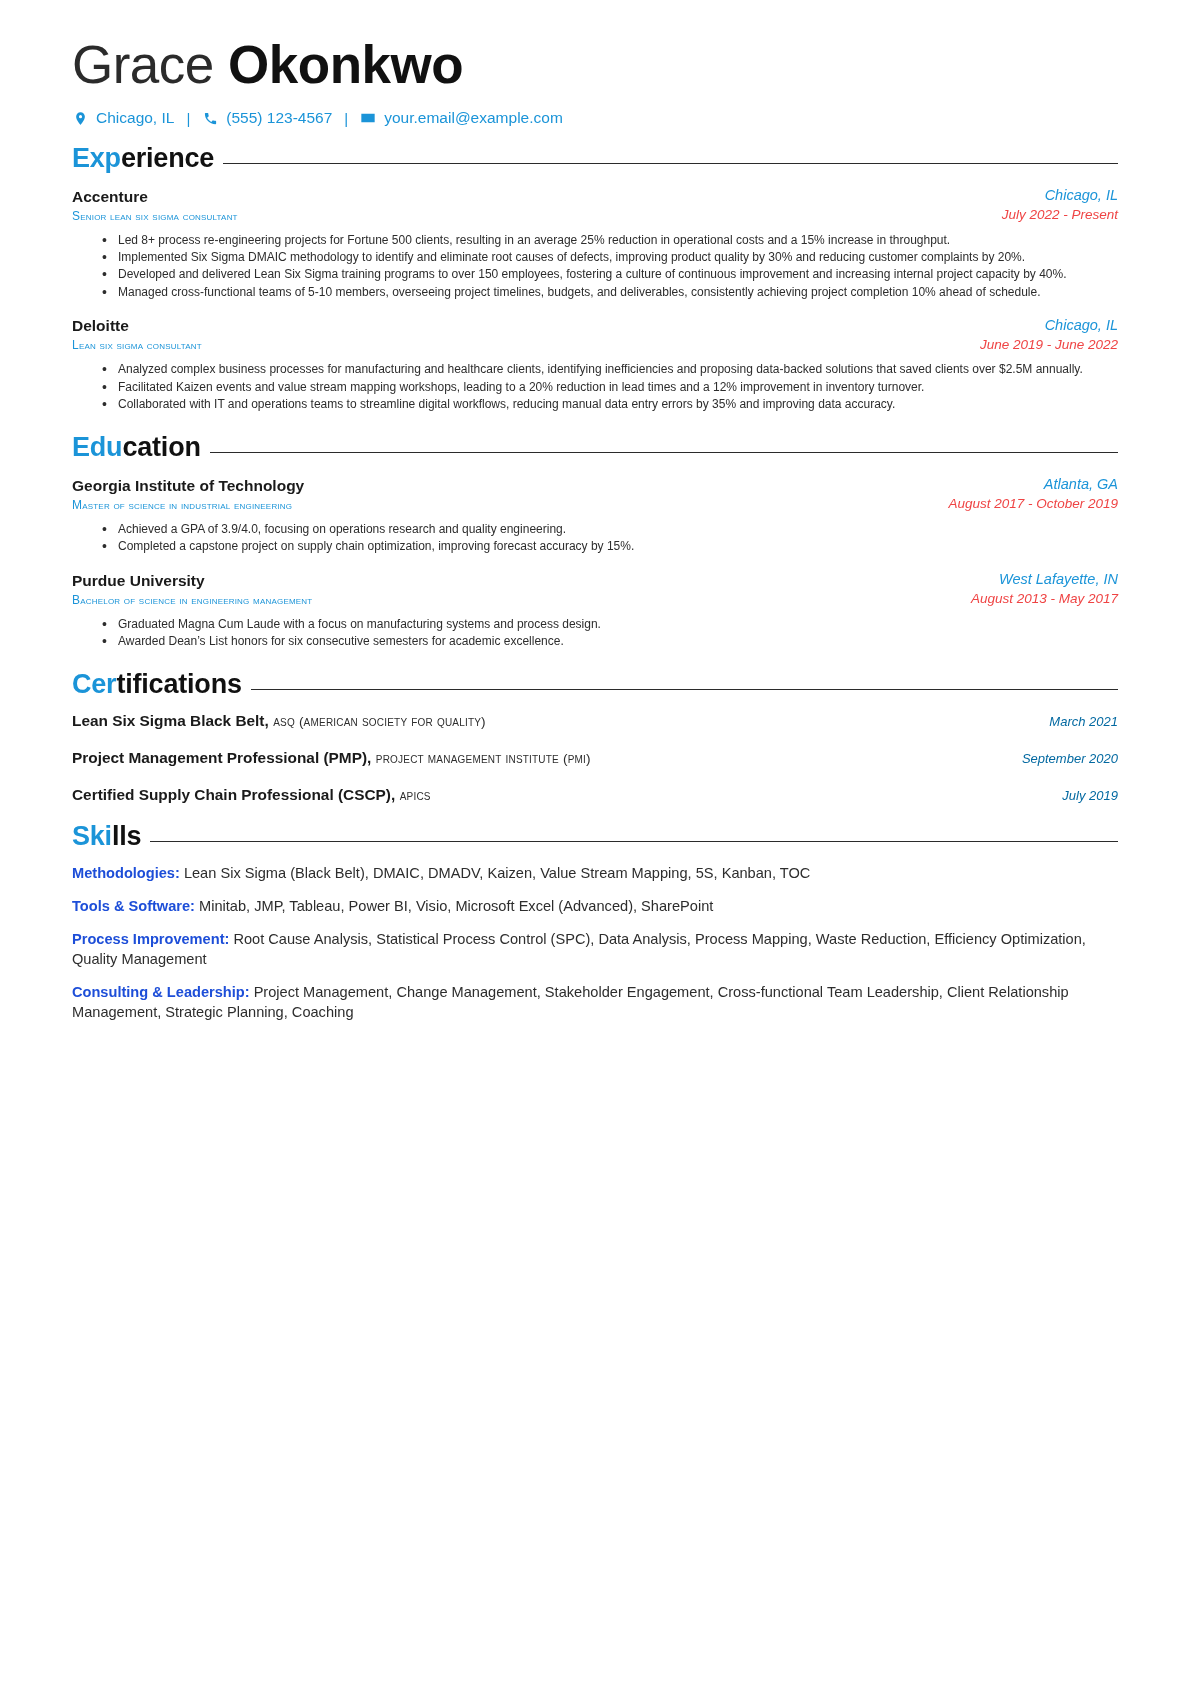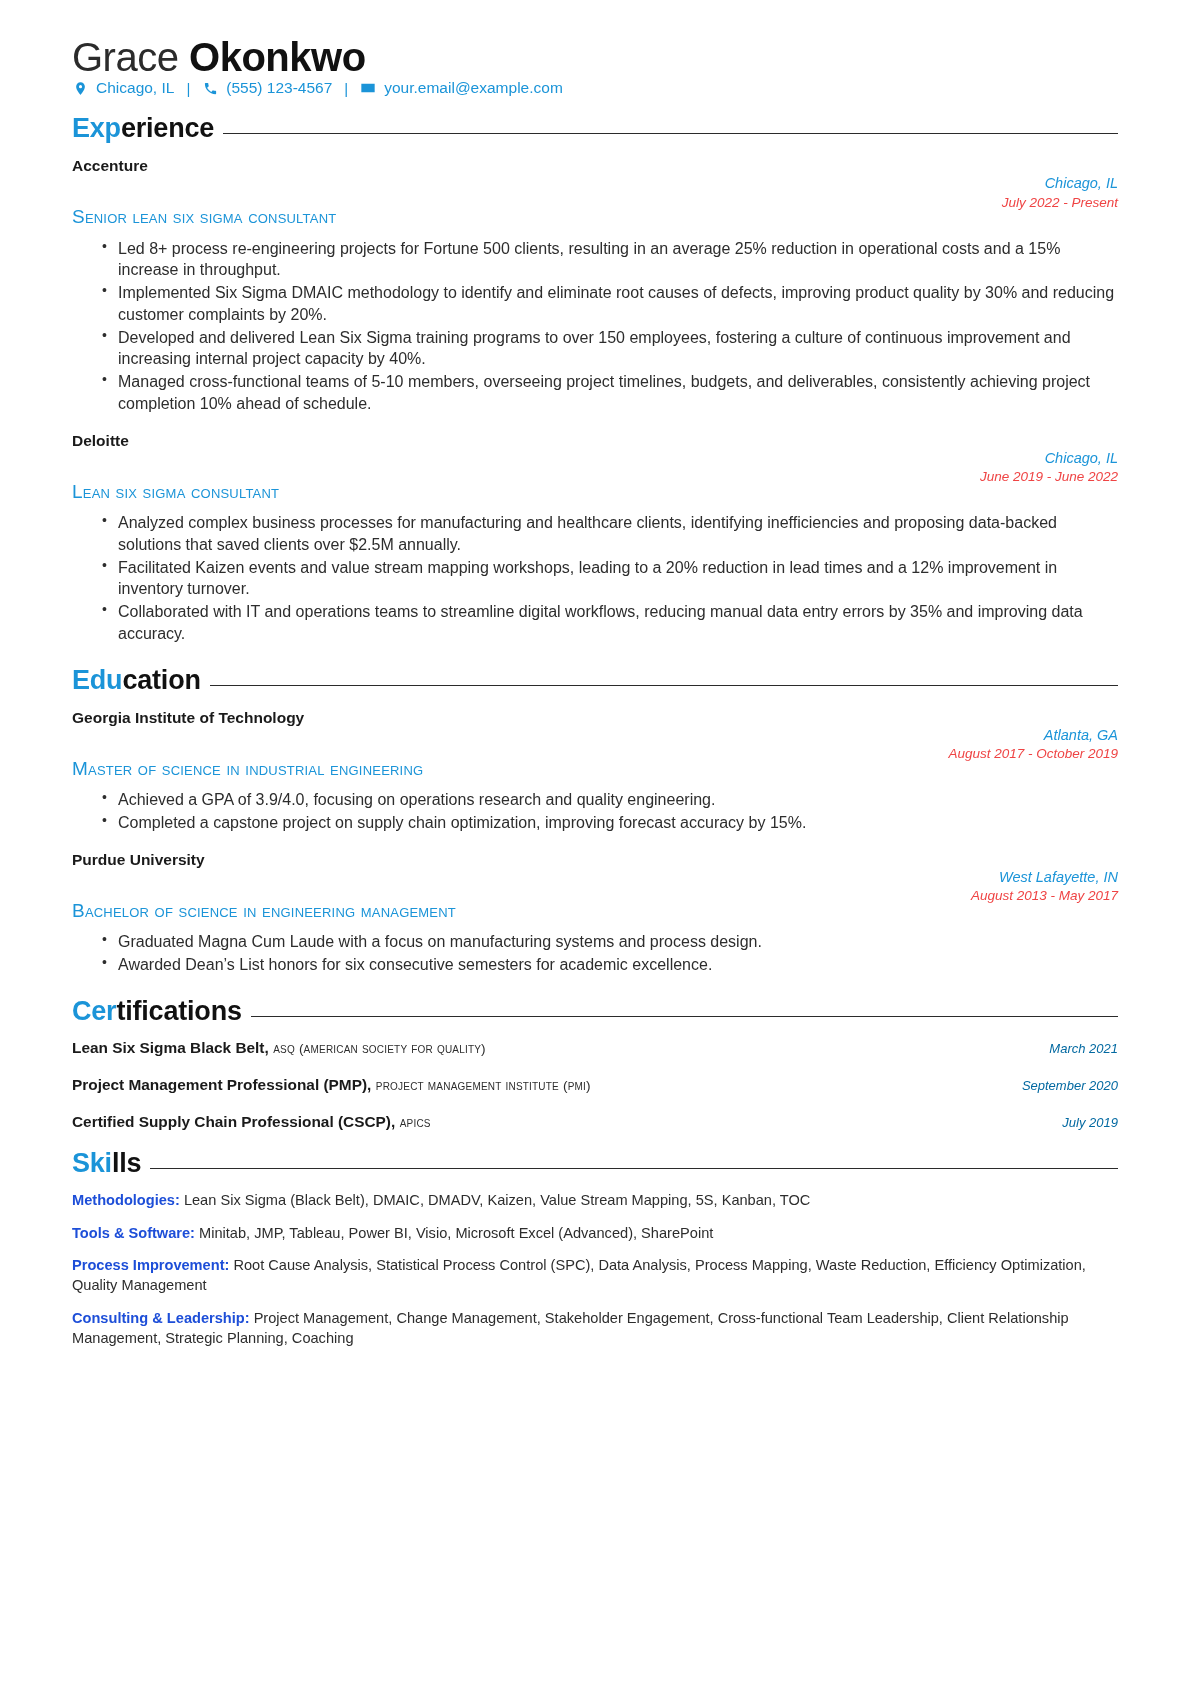--- a/index.html
+++ b/index.html
@@ -13,24 +13,25 @@
     font-family: "Liberation Sans", sans-serif;
     color: #2d2d2d;
     padding: 36px 72px 60px 72px;
     width: 1190px;
     min-height: 1683px;
     -webkit-font-smoothing: antialiased;
   }
 
   
   .name-line {
-    font-size: 40px;
+    font-size: 53px;
     line-height: 1.08;
     letter-spacing: -0.5px;
     white-space: nowrap;
+    margin-bottom: 16px;
   }
   .name-first { font-weight: 300; color: #2b2b2b; }
   .name-last  { font-weight: 700; color: #111111; }
 
   .contact-line {
     display: flex;
     align-items: center;
     font-size: 15.5px;
     color: #1b94d8;
     margin-bottom: 18px;
@@ -93,28 +94,27 @@
   .entry-left  { text-align: left; }
   .entry-right { text-align: right; }
 
   .org {
     font-size: 15.5px;
     font-weight: 700;
     color: #1a1a1a;
     line-height: 1.35;
   }
   .role {
-    font-size: 19px;
+    font-size: 12px;
     color: #1b94d8;
     font-variant: small-caps;
     font-feature-settings: "smcp";
     text-transform: lowercase;
     line-height: 1.4;
     letter-spacing: 0.2px;
-    margin-top: 27px;
   }
   .role::first-letter { text-transform: uppercase; }
   .loc {
     font-size: 14.5px;
     font-style: italic;
     color: #1b94d8;
     line-height: 1.35;
   }
   .dates {
     font-size: 13.5px;
@@ -123,21 +123,21 @@
     line-height: 1.4;
   }
 
   ul.bullets {
     margin: 7px 0 0 30px;
     padding: 0;
     list-style: none;
   }
   ul.bullets li {
     position: relative;
-    font-size: 16px;
+    font-size: 12px;
     line-height: 1.36;
     color: #2d2d2d;
     padding-left: 16px;
     margin-bottom: 1px;
   }
   ul.bullets li::before {
     content: "\2022";
     position: absolute;
     left: 0;
     top: -1px;

